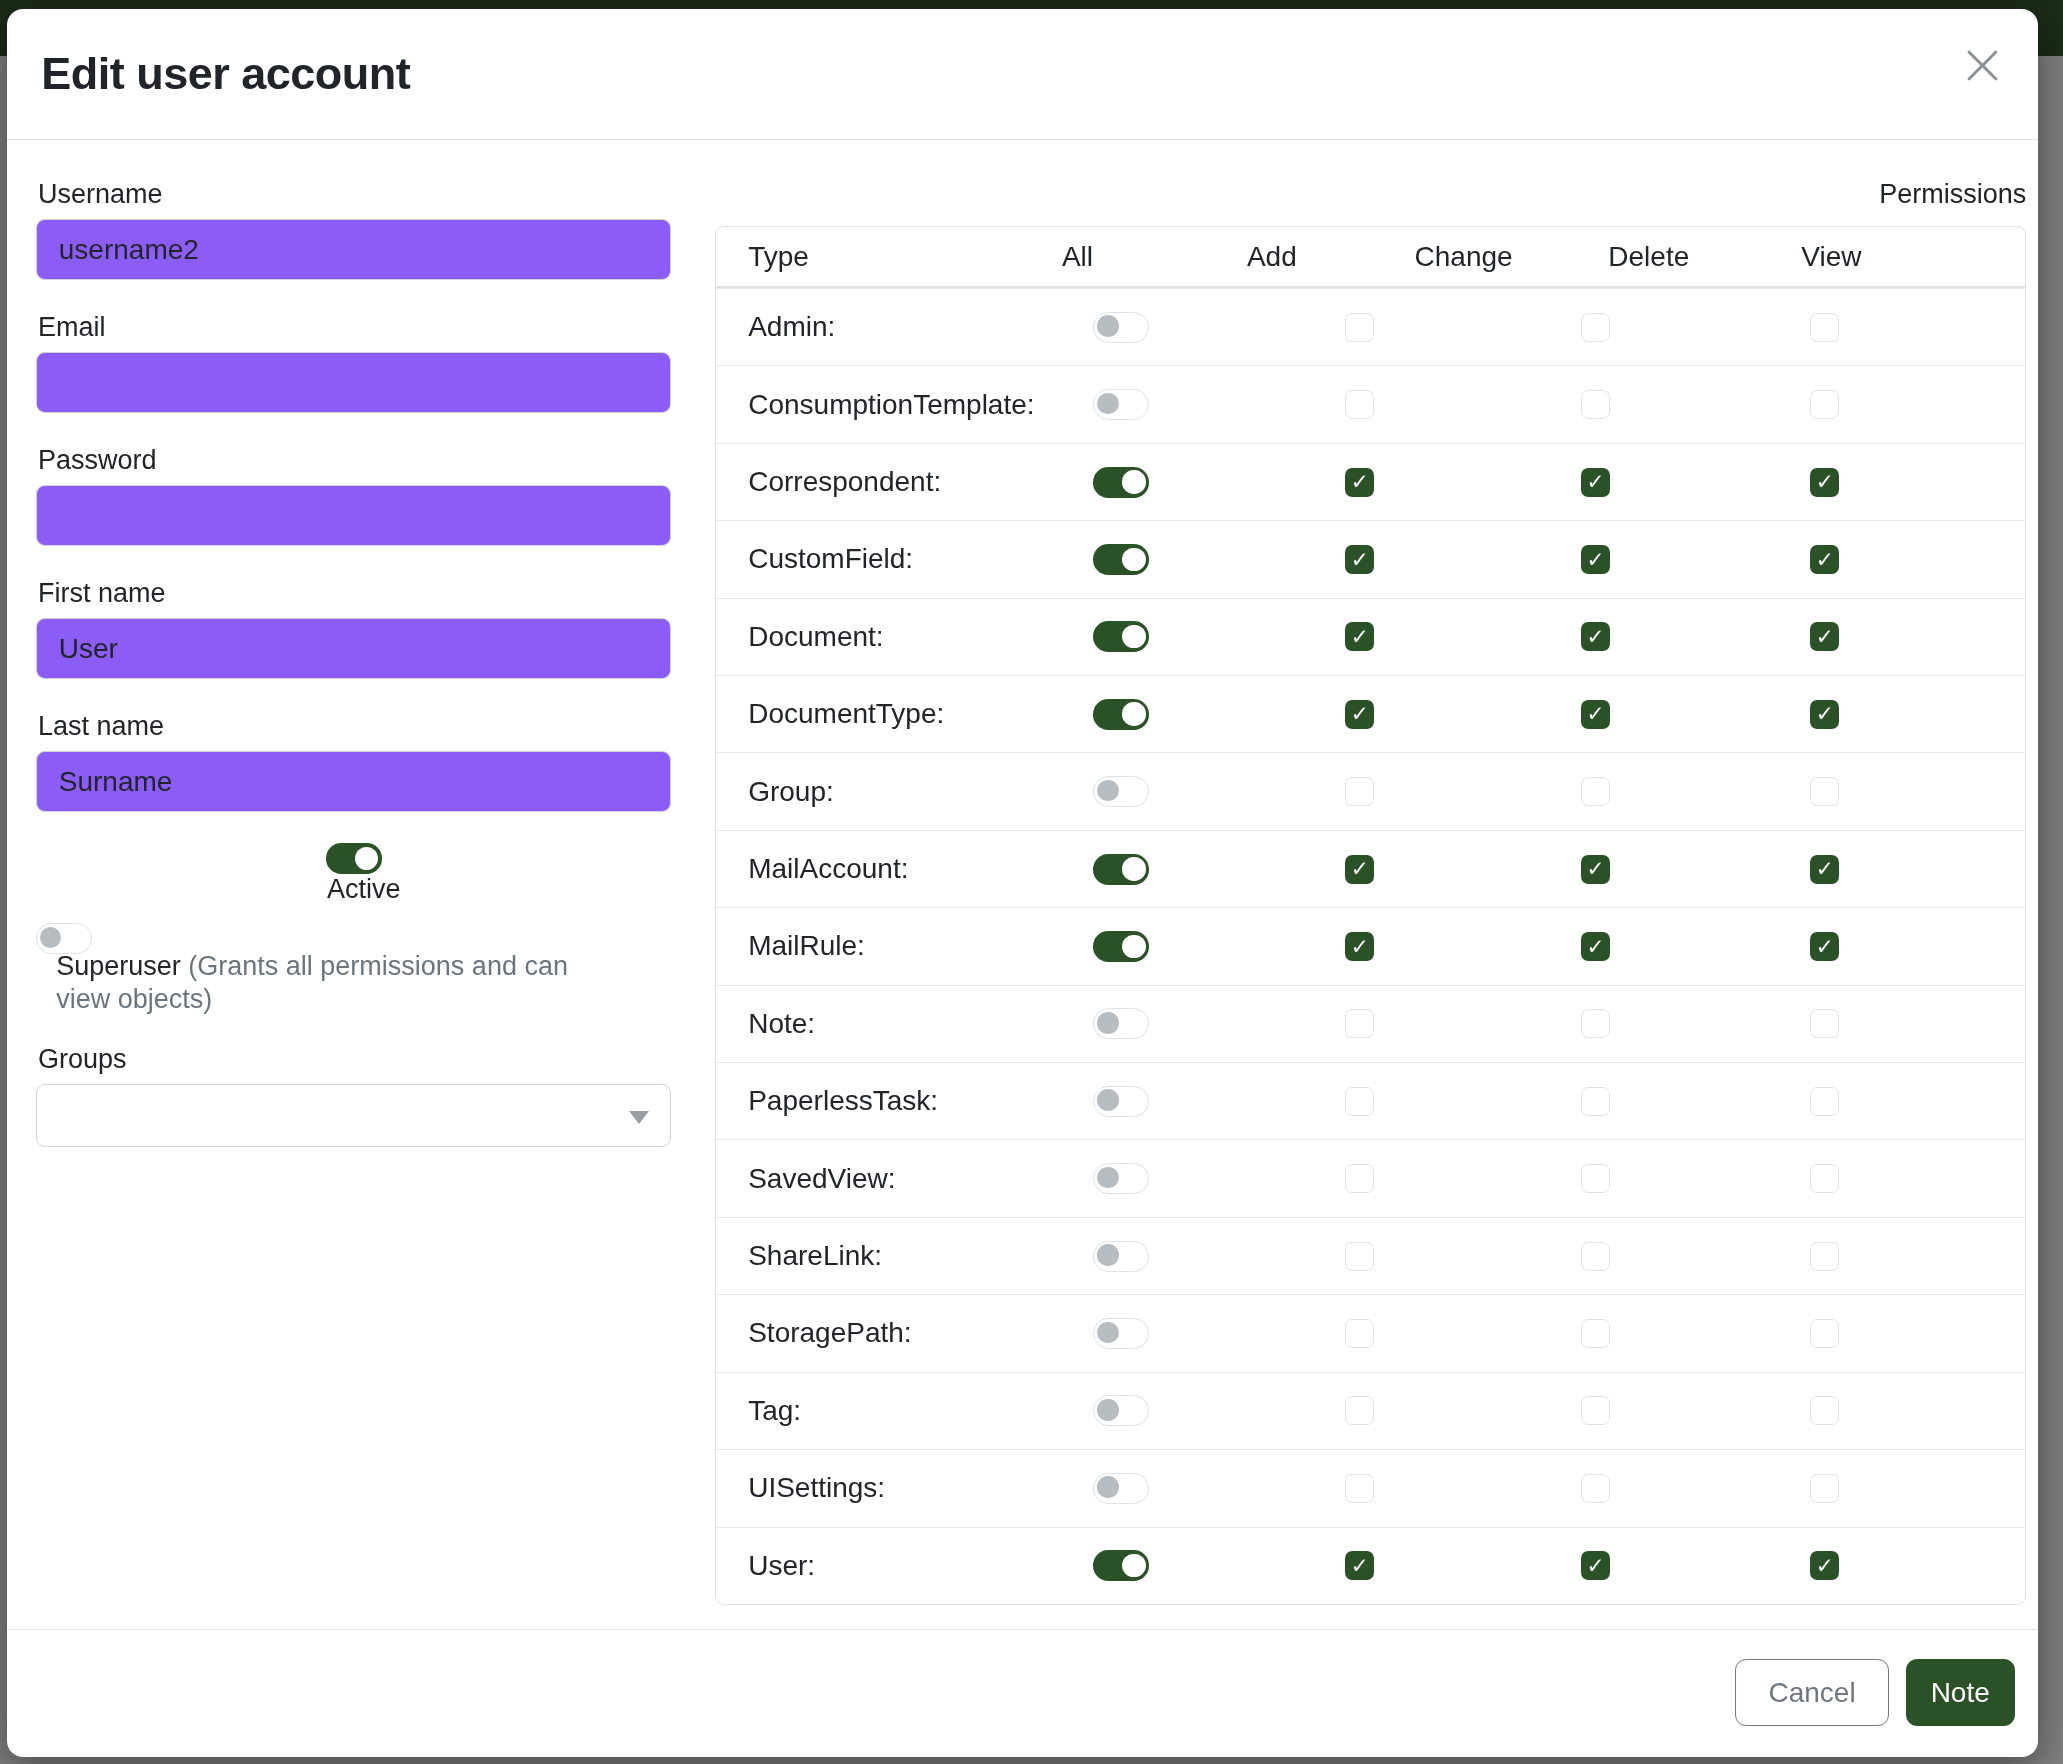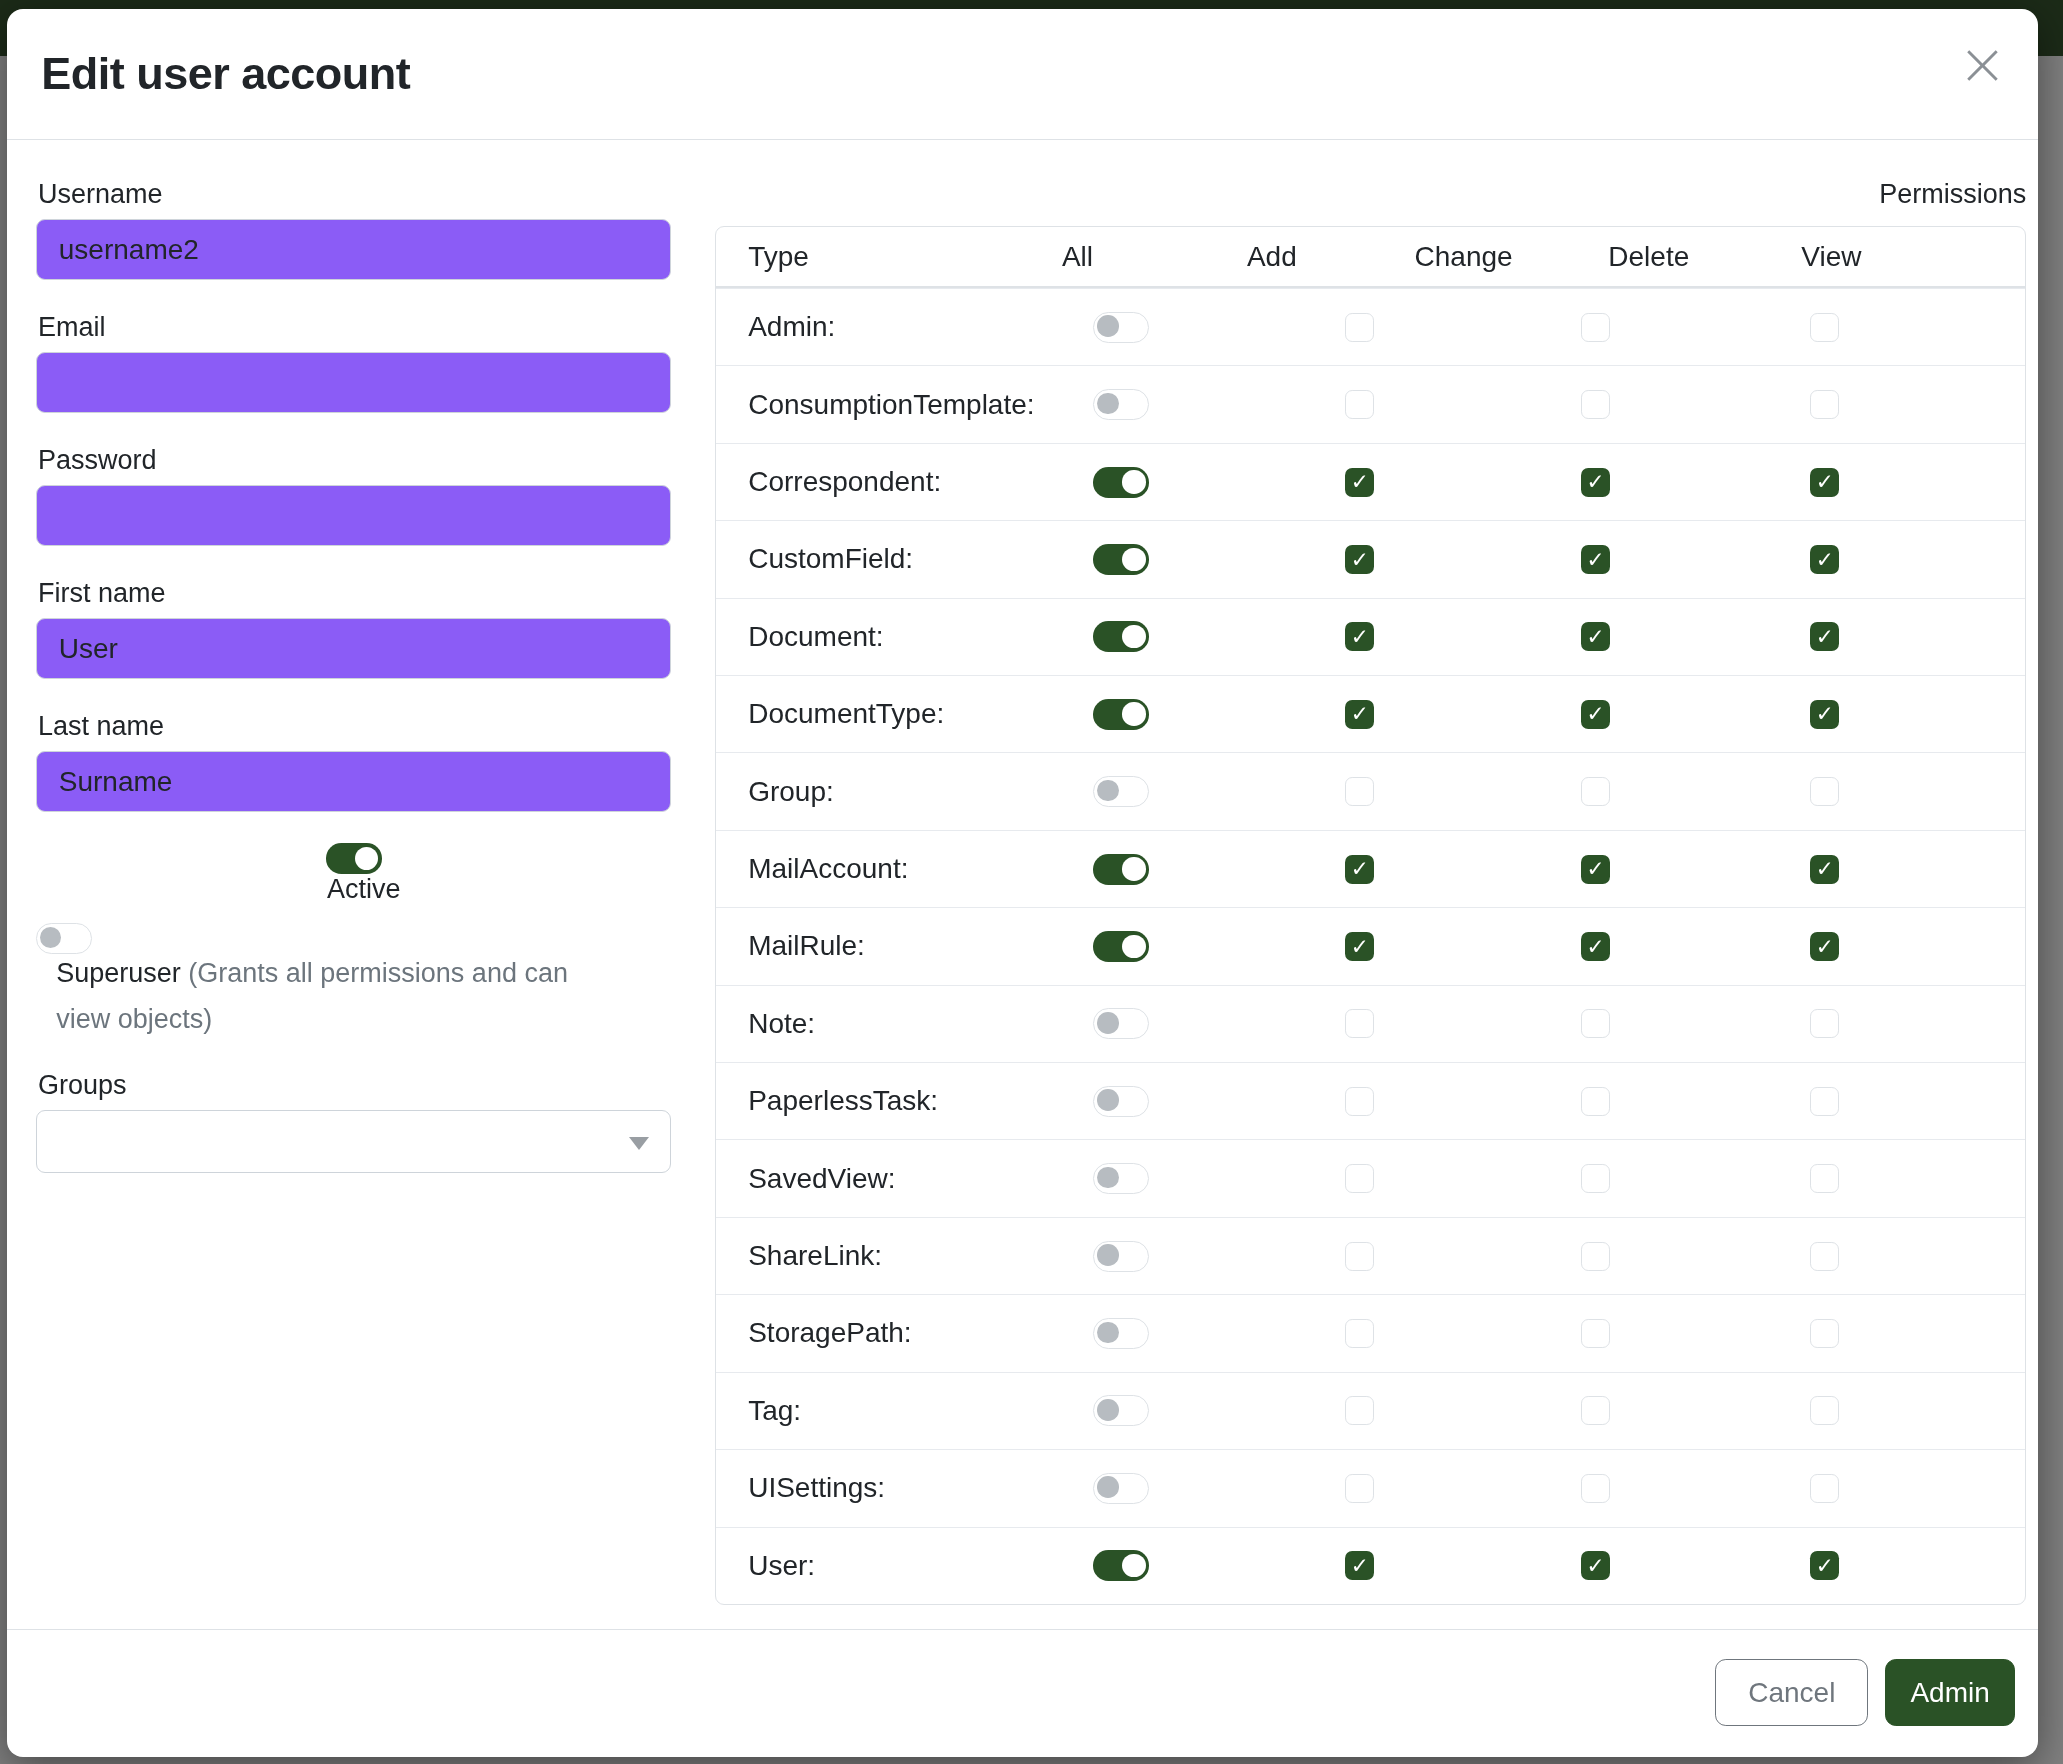--- a/index.html
+++ b/index.html
@@ -45,21 +45,21 @@
   
   .left-col{position:absolute;left:29px;top:169px;width:635px;}
   .field{margin-bottom:31px;}
   .field-label{display:block;font-size:27px;line-height:32px;margin:0 0 9px 1.8px;}
   .text-input{
     width:100%;height:61px;border:1.8px solid var(--border-input);
     border-radius:9px;font-size:28px;padding:0 21.6px;color:var(--text);
     font-family:inherit;background:#8b5cf6;outline:none;
   }
   .check-row{display:flex;align-items:flex-start;flex-direction:column;}
-  .check-row .lbl{font-size:27px;line-height:46px;margin-left:20px;}
+  .check-row .lbl{font-size:27px;line-height:33px;margin-left:20px;}
   .row-active{margin-top:25px;align-items:center;}
   .row-active .lbl{line-height:31px;font-weight:500;}
   .row-superuser{margin-top:18px;}
   .row-superuser .lbl{width:513px;margin-top:-3.6px;}
   .bold-part{font-weight:500;}
   .hint{color:var(--muted);font-weight:400;}
   .groups{margin-top:27px;}
   .select-box{
     position:relative;width:100%;height:63px;
     border:1.8px solid var(--border-input);border-radius:9px;background:#fff;
@@ -570,17 +570,17 @@
     <div class="pcell">
             <div class="cb checked"></div>
           </div>
     <div class="pcell"></div>
   </div>
 </div>
   </div>
 
   <div class="modal-footer">
     <button class="btn btn-cancel">Cancel</button>
-    <button class="btn btn-save">Admin</button>
+    <button class="btn btn-save">Note</button>
   </div>
 
 </div>
 
 
 </body></html>

